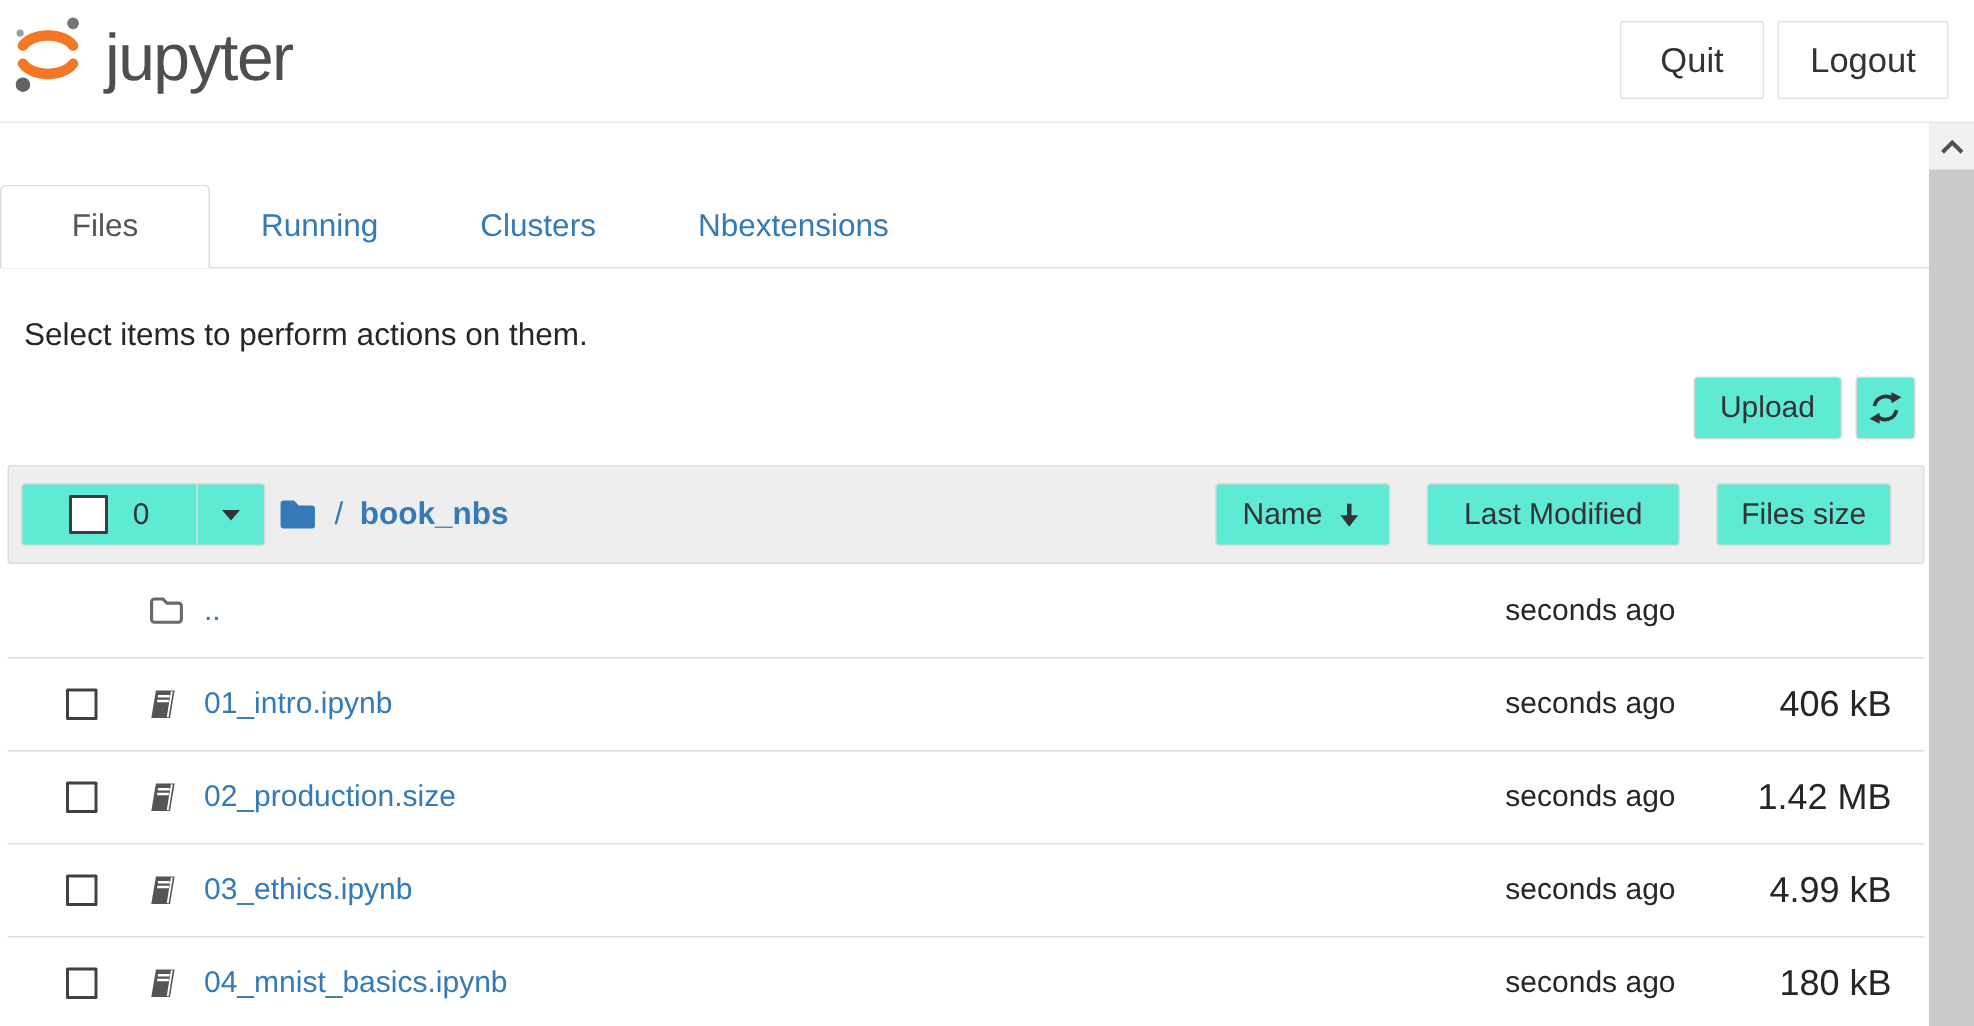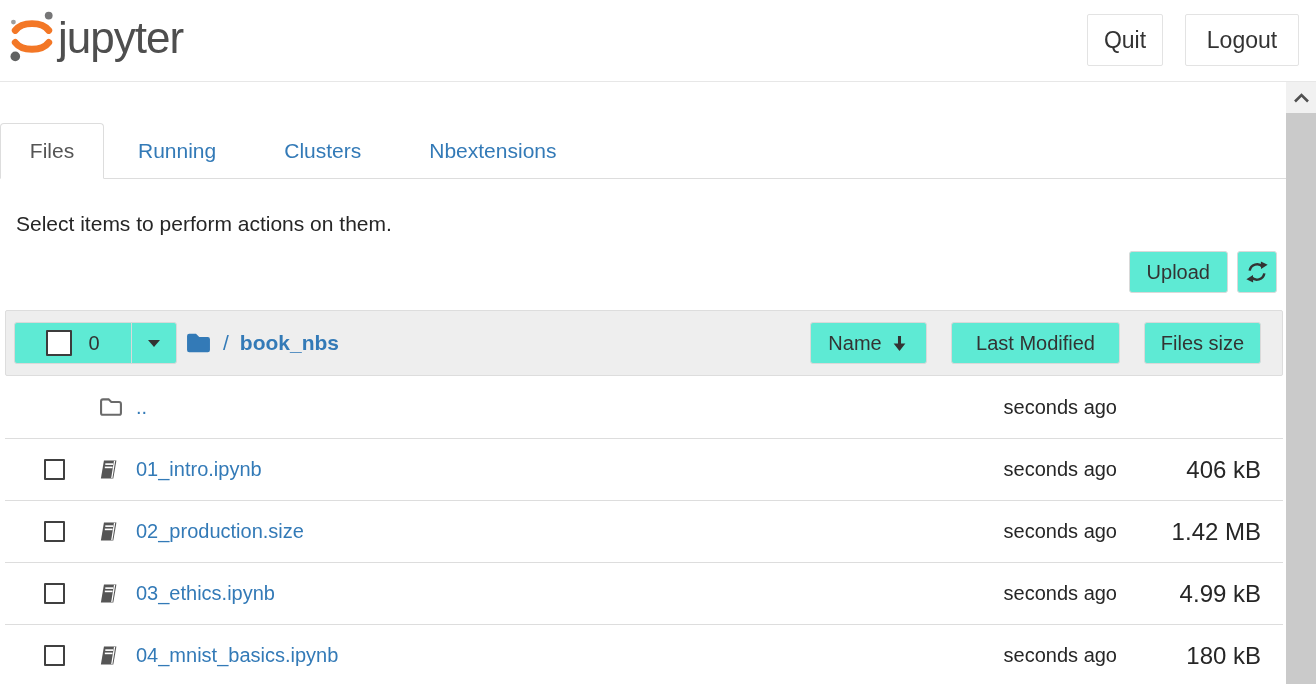--- a/index.html
+++ b/index.html
@@ -2,41 +2,41 @@
 <html><head>
 <meta charset="utf-8">
 <style>
   * { margin:0; padding:0; box-sizing:border-box; }
   html,body { width:1316px; height:684px; overflow:hidden; background:#fff;
     font-family:"Liberation Sans","DejaVu Sans",sans-serif; color:#333; }
 
   
   .top-header { position:absolute; top:0; left:0; right:0; height:82px;
     background:#fff; border-bottom:1px solid #e7e7e7; }
-  .logo { position:absolute; left:6px; top:7px; display:flex; align-items:center; gap:0; cursor:pointer; }
+  .logo { position:absolute; left:6px; top:7px; display:flex; align-items:center; gap:12px; cursor:pointer; }
   .logo-text { font-size:44px; color:#4e4e4e; letter-spacing:-1px; }
   .hdr-btn { position:absolute; top:14px; height:52px; background:#fff;
     border:1px solid #e3e3e3; border-radius:2px; font-size:23px; color:#333;
     font-family:inherit; cursor:pointer; }
-  .quit-btn { right:153px; width:76px; }
+  .quit-btn { right:140px; width:96px; }
   .logout-btn { right:17px; width:114px; }
 
   
   .scrollbar { position:absolute; top:82px; right:0; width:30px; bottom:0; background:#f1f1f1; }
   .scroll-up { height:31px; background:#f1f1f1; display:flex; align-items:center; justify-content:center; }
   .scroll-thumb { position:absolute; top:31px; bottom:0; left:0; right:0; background:#cacaca; }
 
   
   .main { position:absolute; top:82px; left:0; width:1286px; }
 
   .tabs { margin-top:41px; height:56px; border-bottom:1px solid #ddd;
     display:flex; align-items:stretch; }
   .tab { font-size:21px; color:#337ab7; text-decoration:none; display:flex;
     align-items:center; padding:0 34px; cursor:pointer; }
-  .tab-active { width:104px; justify-content:center; padding:11px; color:#555;
+  .tab-active { width:140px; justify-content:center; padding:11px; color:#555;
     background:#fff; border:1px solid #ddd; border-bottom:1px solid #fff;
     border-radius:4px 4px 0 0; margin-bottom:-1px; position:relative; }
 
   .notice { margin-top:33px; font-size:21px; color:#262626; line-height:24px;padding-left:16px; }
 
   .toolbar { margin-top:15px; padding-right:9px; display:flex;
     justify-content:flex-end; gap:9px; }
   .btn { background:#5eead4; border:1px solid #d9d9d9; border-radius:3px;
     height:42px; font-size:20px; color:#333; font-family:inherit; cursor:pointer;
     display:inline-flex; align-items:center; justify-content:center; }

